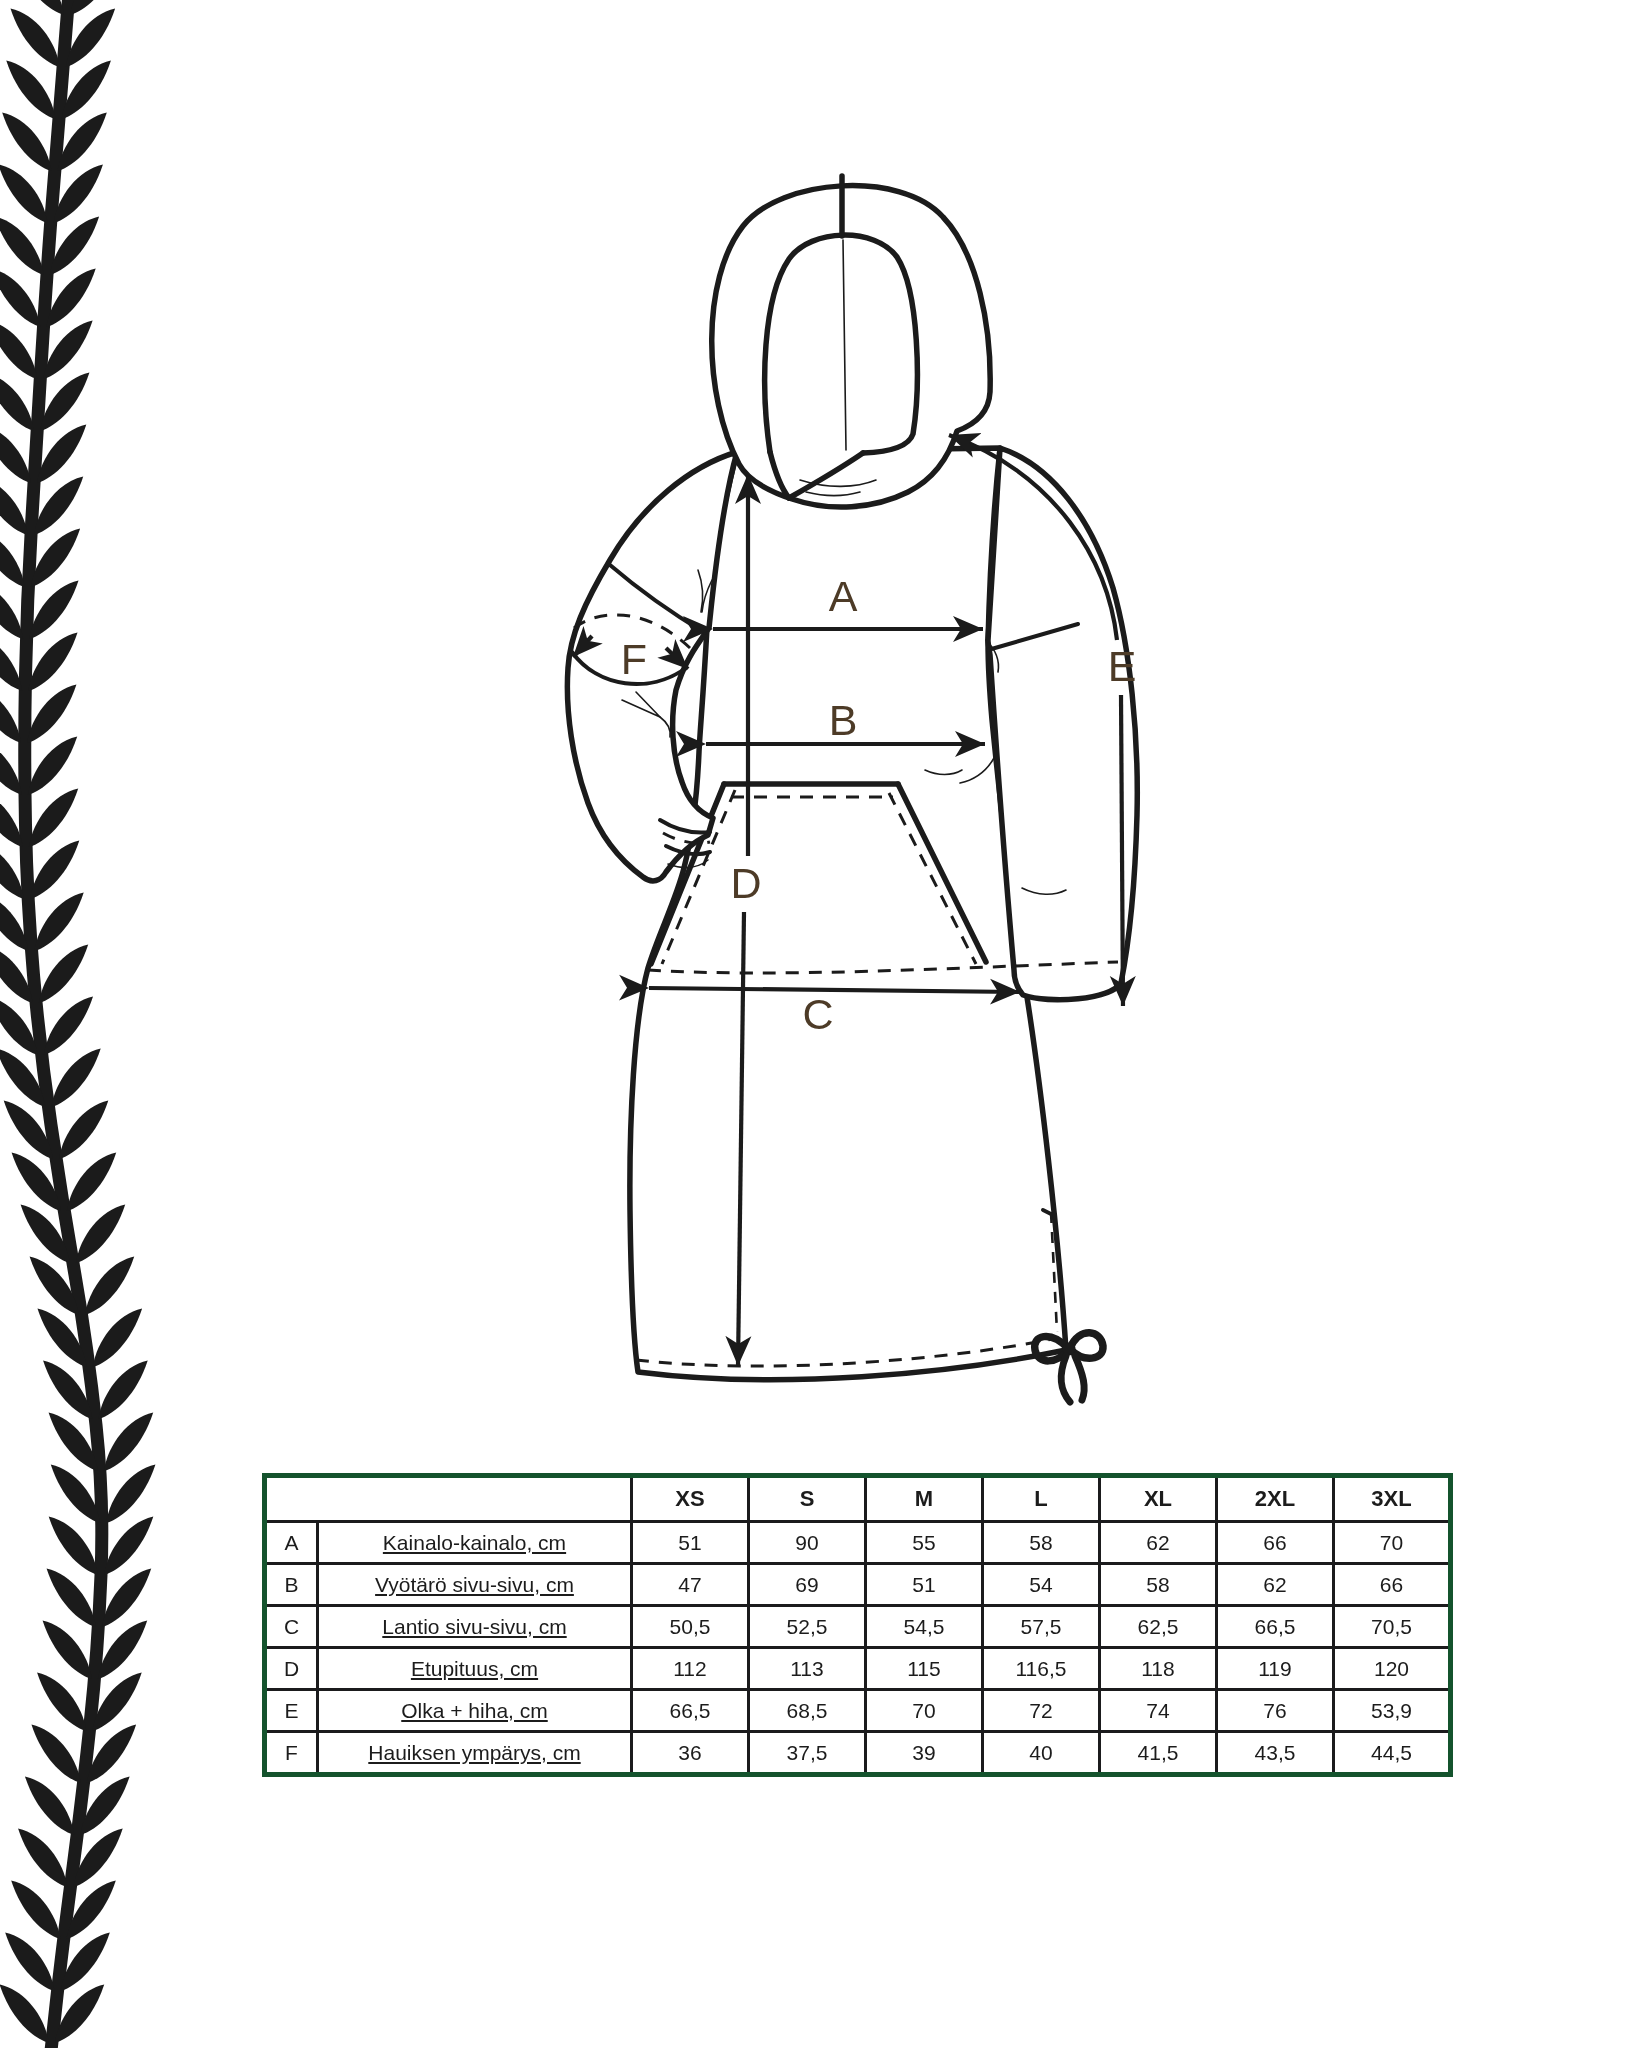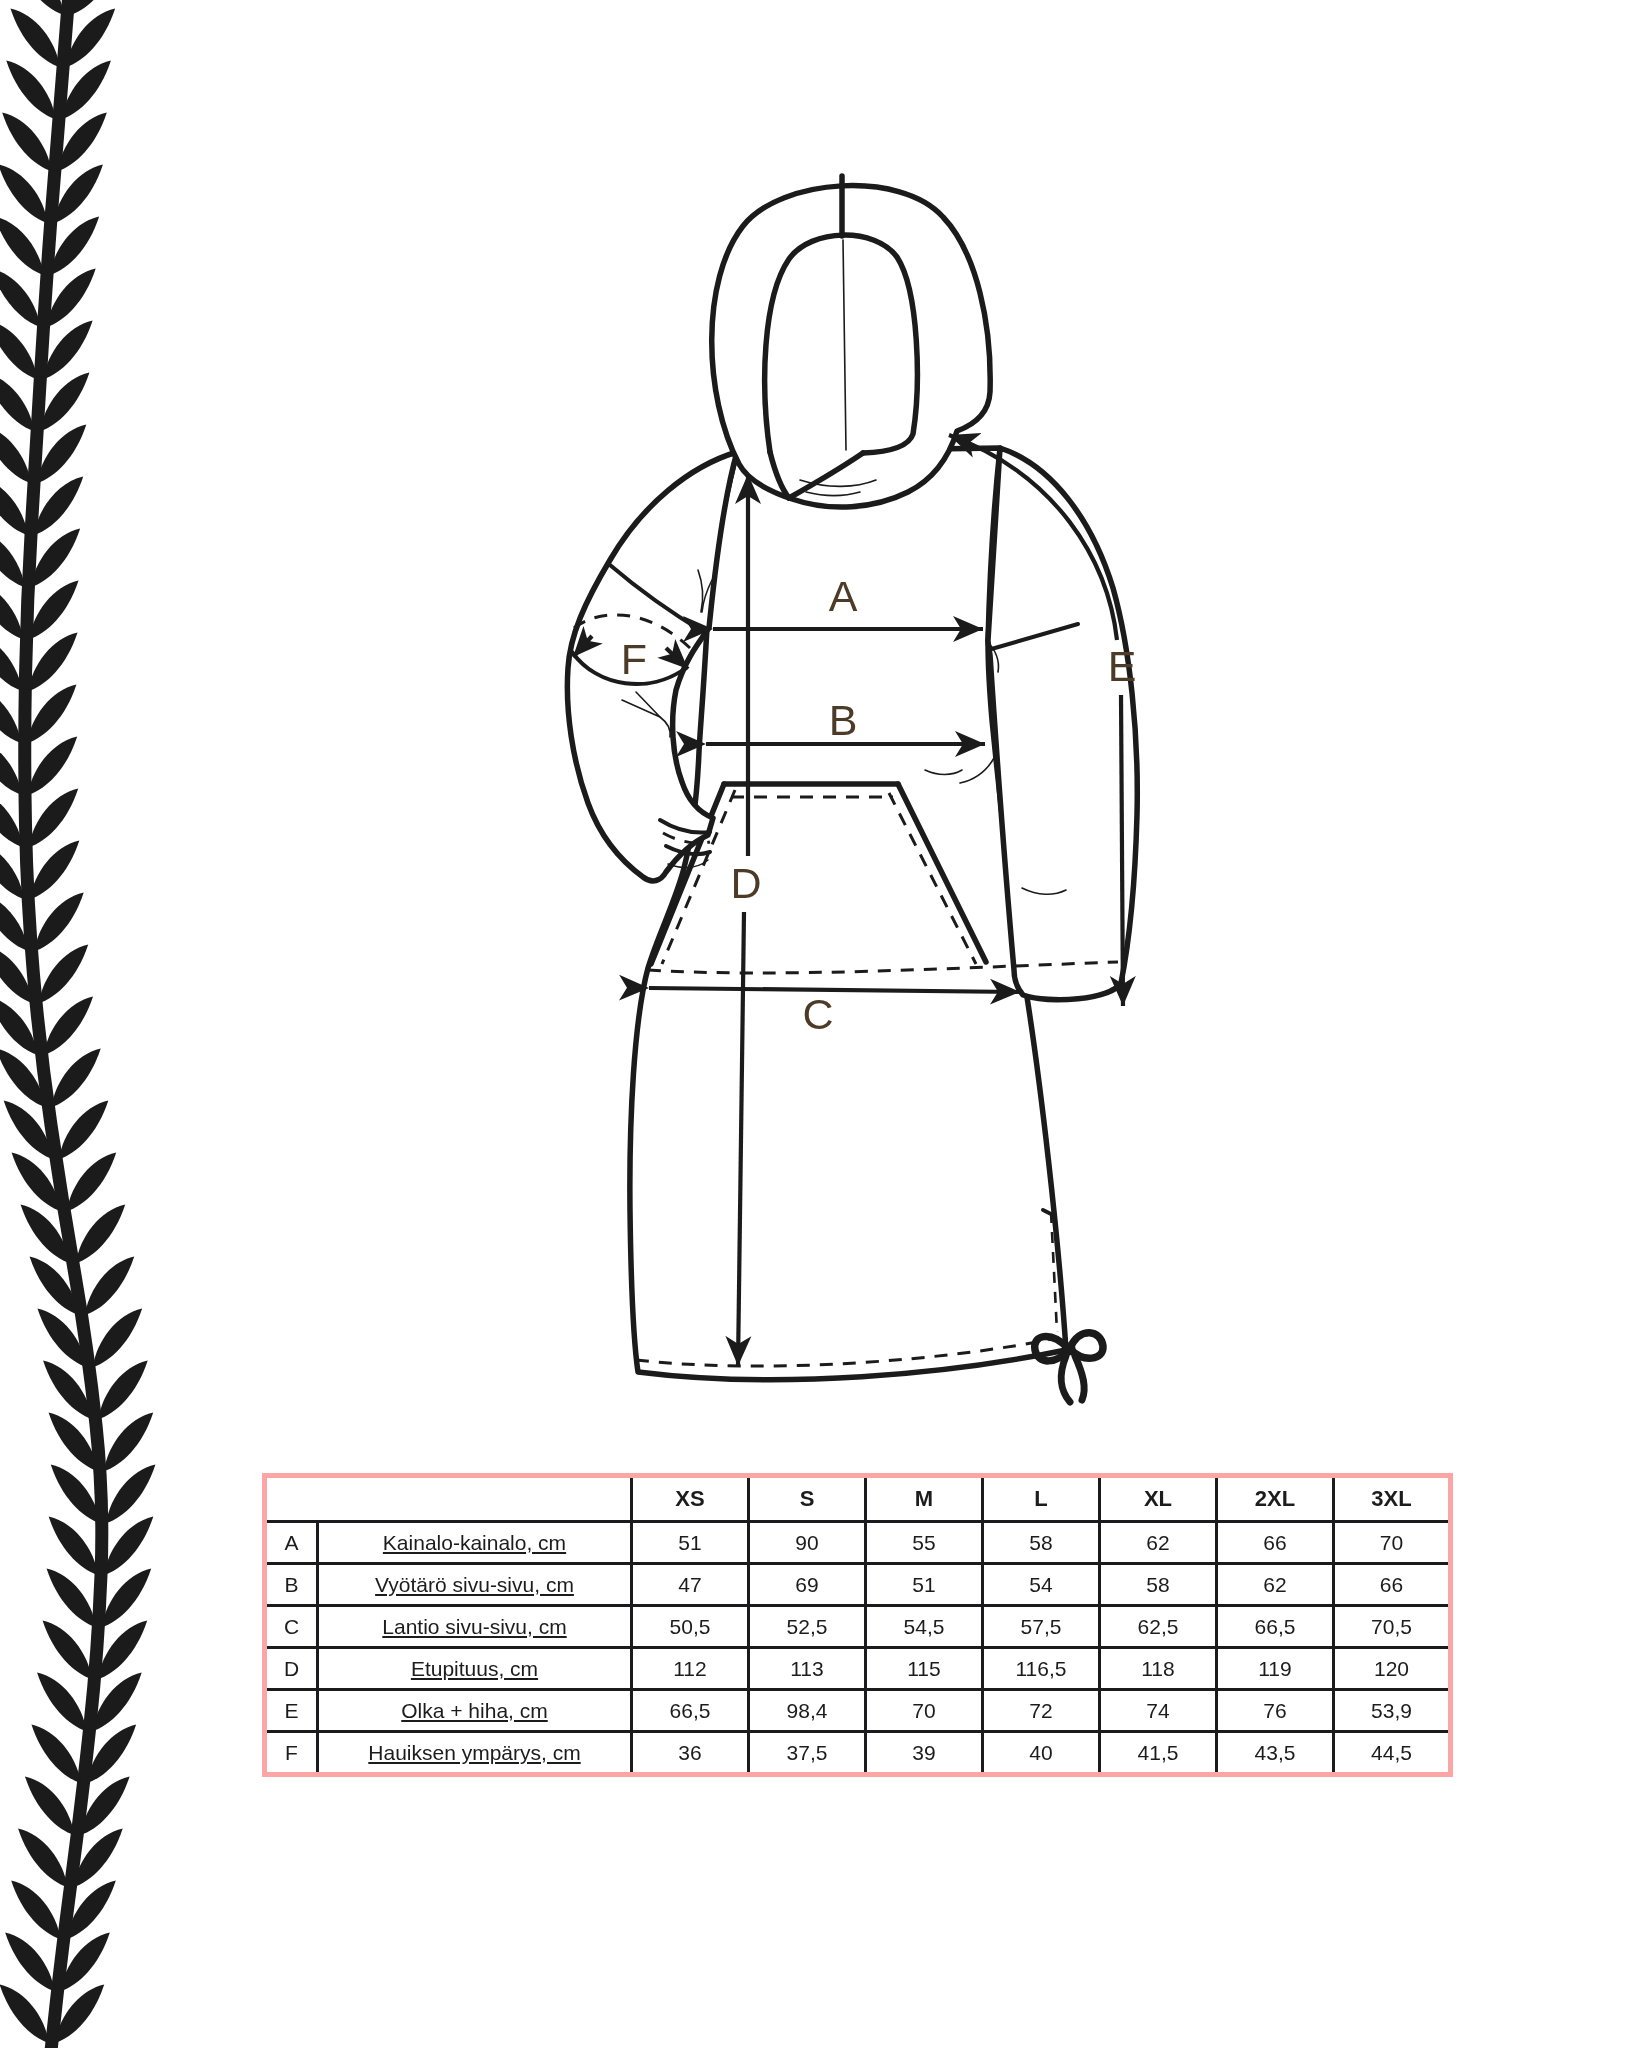--- a/index.html
+++ b/index.html
@@ -7,21 +7,21 @@
           font-family:"Liberation Sans",sans-serif;color:#1c1c1c;}
   svg.art{position:absolute;left:0;top:0;width:1638px;height:2048px;}
   .outline{stroke:#1b1b1b;stroke-width:5.5;fill:#ffffff;stroke-linejoin:round;stroke-linecap:round;}
   .stroke{stroke:#1b1b1b;fill:none;stroke-linejoin:round;stroke-linecap:round;}
   .w5{stroke-width:5.5;} .w4{stroke-width:4;} .thin{stroke-width:1.6;}
   .dash{stroke:#1b1b1b;fill:none;stroke-width:3;stroke-dasharray:13 10;stroke-linecap:butt;}
   .arrow{stroke:#1b1b1b;fill:none;stroke-width:4.2;stroke-linecap:butt;}
   .dim-label{position:absolute;transform:translate(-50%,-50%);font-size:43px;line-height:1;
              color:#4d3b27;letter-spacing:0;}
   table.sizes{position:absolute;left:262px;top:1473px;width:1184px;border-collapse:collapse;
-              table-layout:fixed;background:#ffffff;border:5px solid #fca5a5;font-size:21px;color:#1c1c1c;}
+              table-layout:fixed;background:#ffffff;border:5px solid #14532d;font-size:21px;color:#1c1c1c;}
   table.sizes th,table.sizes td{border:3px solid #1b1b1d;padding:0;height:39px;text-align:center;
               font-weight:400;overflow:hidden;white-space:nowrap;}
   table.sizes thead th{height:42px;font-weight:600;font-size:22px;}
   td.mname{text-align:left;padding-left:16px;text-decoration:underline;}
   col.c-key{width:53px;} col.c-name{width:314px;} col.c-size{width:117px;}
 </style>
 </head>
 <body>
 
 <div class="canvas">
@@ -312,21 +312,21 @@
         <td>115</td>
         <td>116,5</td>
         <td>118</td>
         <td>119</td>
         <td>120</td>
       </tr>
       <tr>
         <td>E</td>
         <td class="mname">Olka + hiha, cm</td>
         <td>66,5</td>
-        <td>98,4</td>
+        <td>68,5</td>
         <td>70</td>
         <td>72</td>
         <td>74</td>
         <td>76</td>
         <td>53,9</td>
       </tr>
       <tr>
         <td>F</td>
         <td class="mname">Hauiksen ympärys, cm</td>
         <td>36</td>

